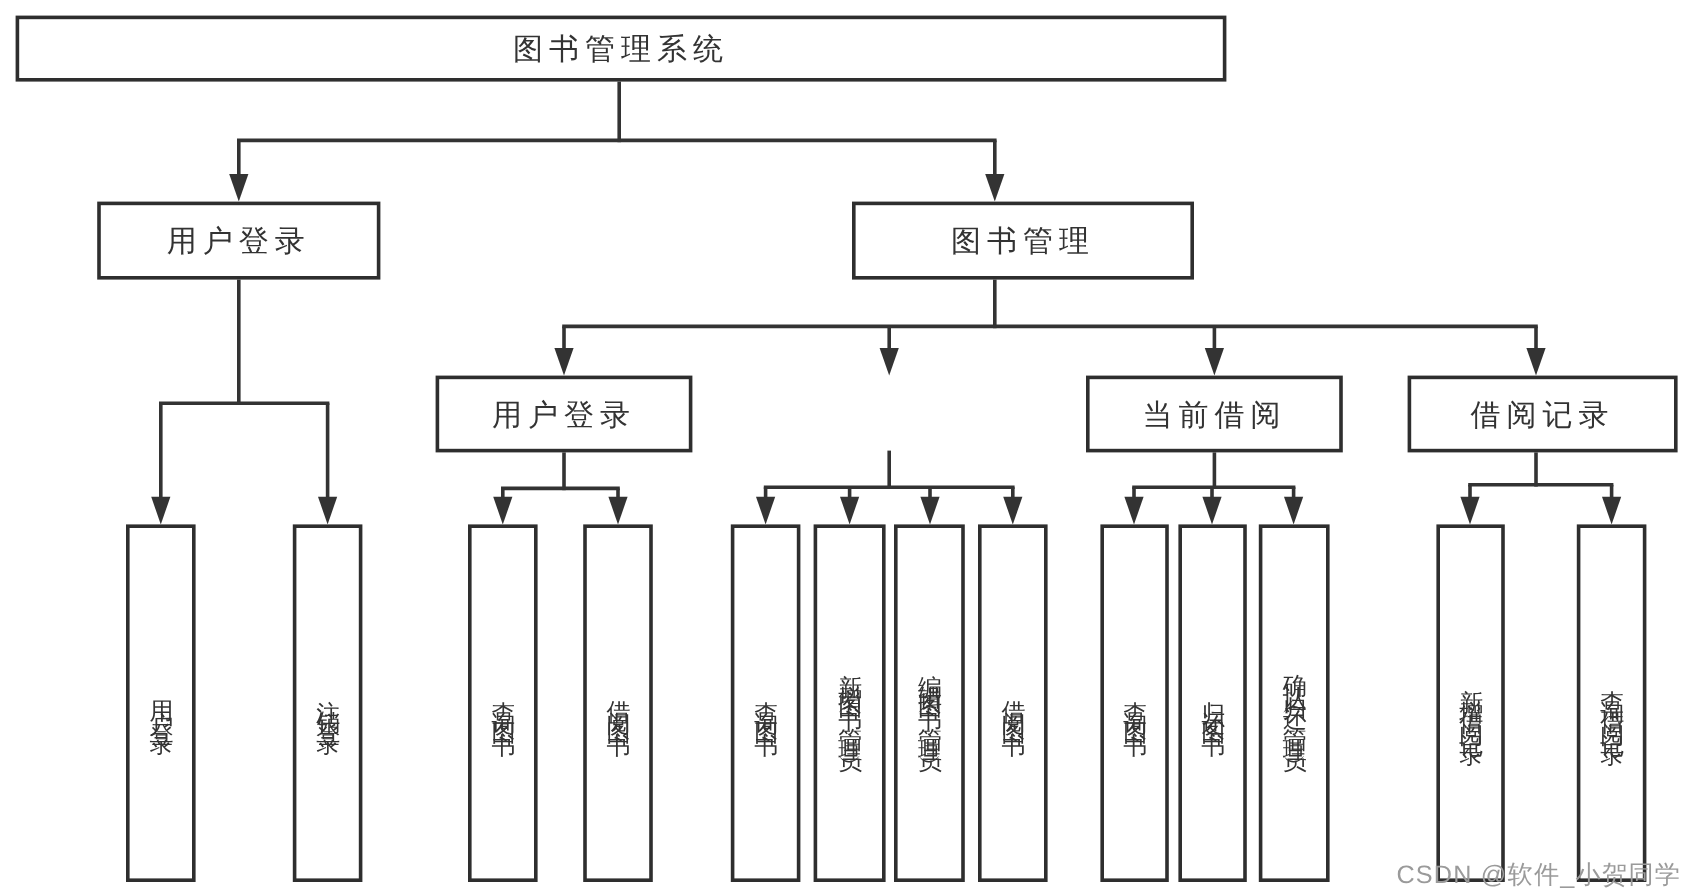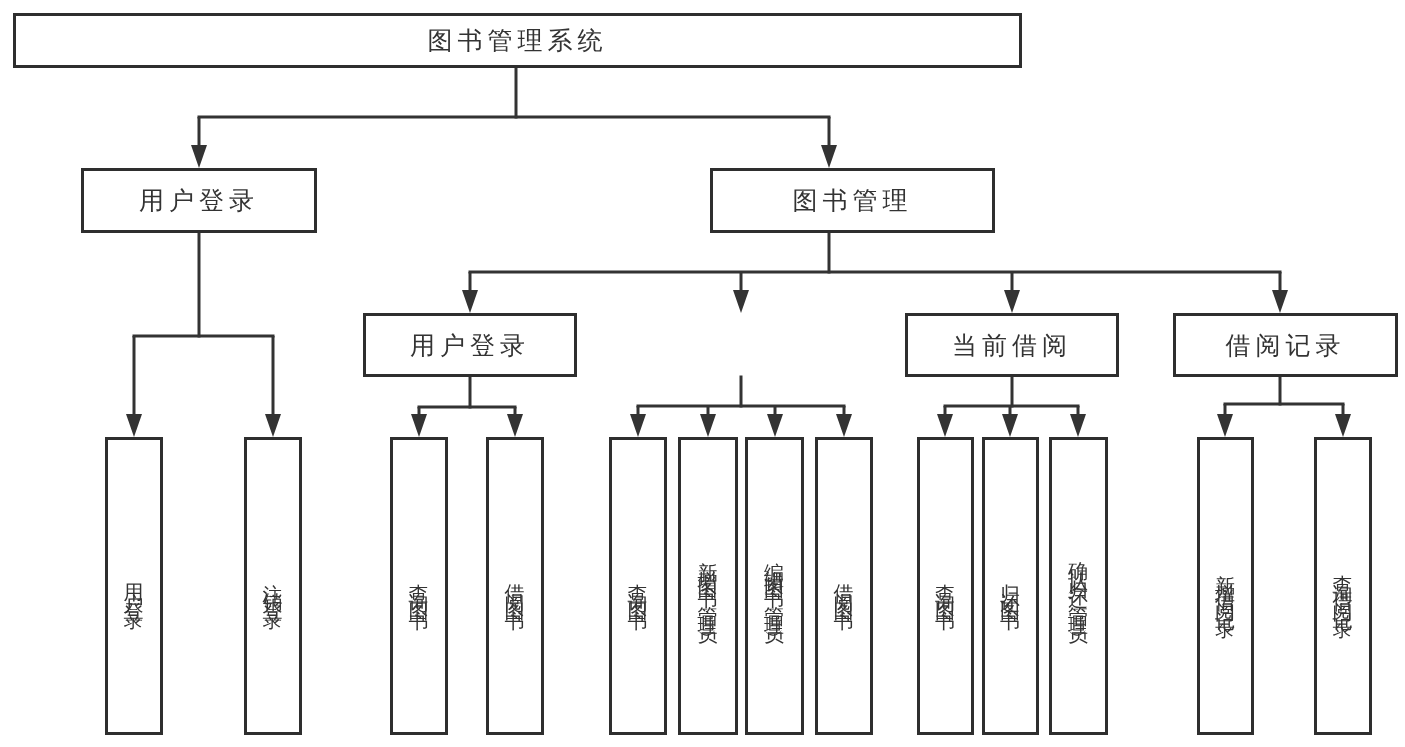--- a/index.html
+++ b/index.html
@@ -141,13 +141,14 @@
     <span>确认归还（管理员）</span>
   </div>
 
   <div class="node v" style="left:1197px;top:437px;width:57px;height:298px">
     <span>新增借阅记录</span>
   </div>
   <div class="node v" style="left:1314px;top:437px;width:58px;height:298px">
     <span>查询借阅记录</span>
   </div>
 
+  <div id="watermark">CSDN @软件_小贺同学</div>
 </div>
 
 </body></html>

